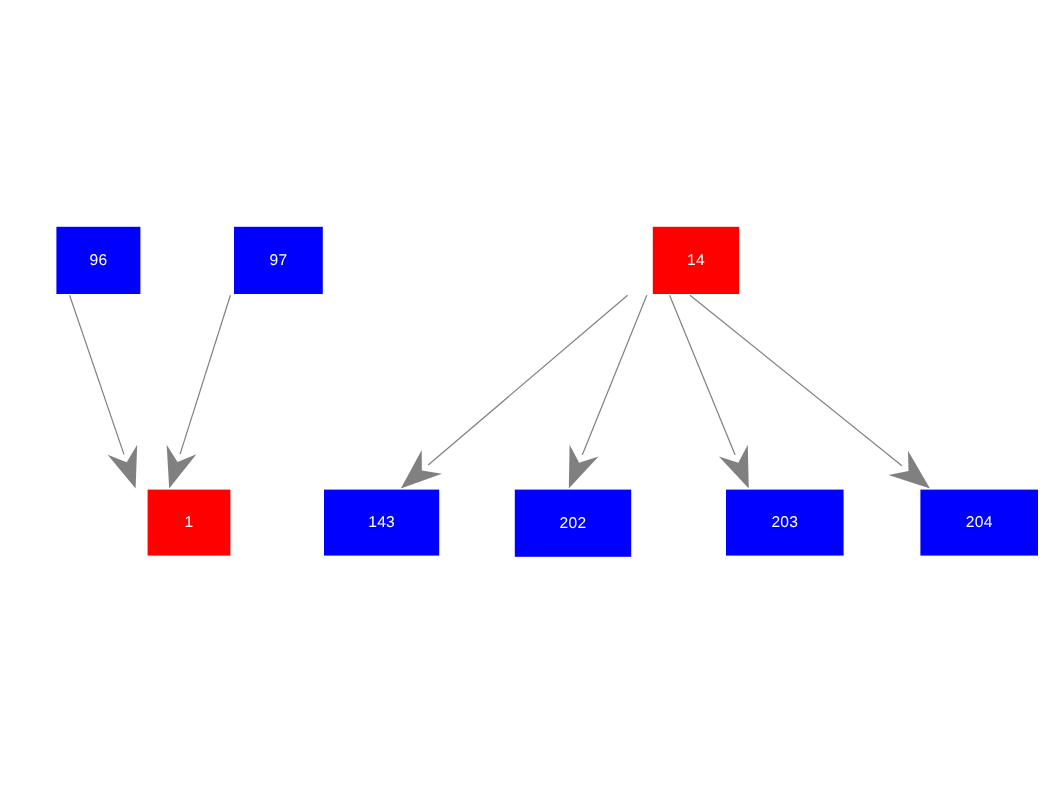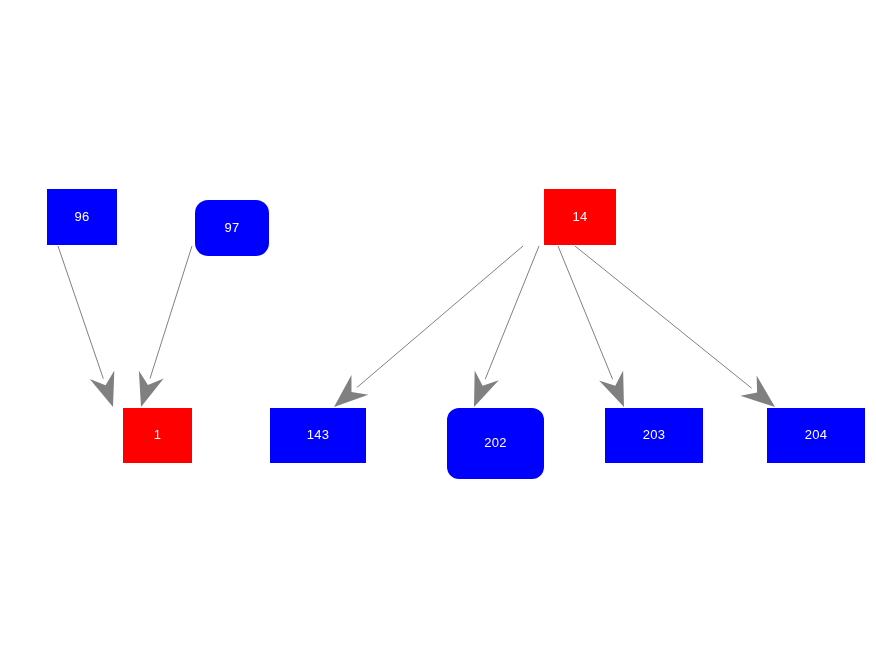--- a/index.html
+++ b/index.html
@@ -83,33 +83,33 @@
       <g>
         <line x1="575" y1="246" x2="751.6310415198776" y2="388.18798842350145" class="edge-line"></line>
         <polygon points="775,407 740.3633087060452,395.80626888802135 757.0837984985728,392.5774577913511 756.667052072344,375.553171538582" class="arrow-head" fill="#808080"></polygon>
       </g>
     </svg>
 
   <div id="nodes-layer">
       <div class="node node-blue" style="left: 16px; top: 189px; width: 70px; height: 56px;">
         <span class="node-label">96</span>
       </div>
-      <div class="node node-blue" style="left: 164px; top: 200px; width: 74px; height: 56px; border-radius: 13px;">
+      <div class="node node-blue" style="left: 164px; top: 189px; width: 74px; height: 56px;">
         <span class="node-label">97</span>
       </div>
       <div class="node node-red" style="left: 513px; top: 189px; width: 72px; height: 56px;">
         <span class="node-label">14</span>
       </div>
       <div class="node node-red" style="left: 92px; top: 408px; width: 69px; height: 55px;">
         <span class="node-label">1</span>
       </div>
       <div class="node node-blue" style="left: 239px; top: 408px; width: 96px; height: 55px;">
         <span class="node-label">143</span>
       </div>
-      <div class="node node-blue" style="left: 416px; top: 408px; width: 97px; height: 71px; border-radius: 12px;">
+      <div class="node node-blue" style="left: 398px; top: 408px; width: 97px; height: 56px;">
         <span class="node-label">202</span>
       </div>
       <div class="node node-blue" style="left: 574px; top: 408px; width: 98px; height: 55px;">
         <span class="node-label">203</span>
       </div>
       <div class="node node-blue" style="left: 736px; top: 408px; width: 98px; height: 55px;">
         <span class="node-label">204</span>
       </div>
     </div>
 

